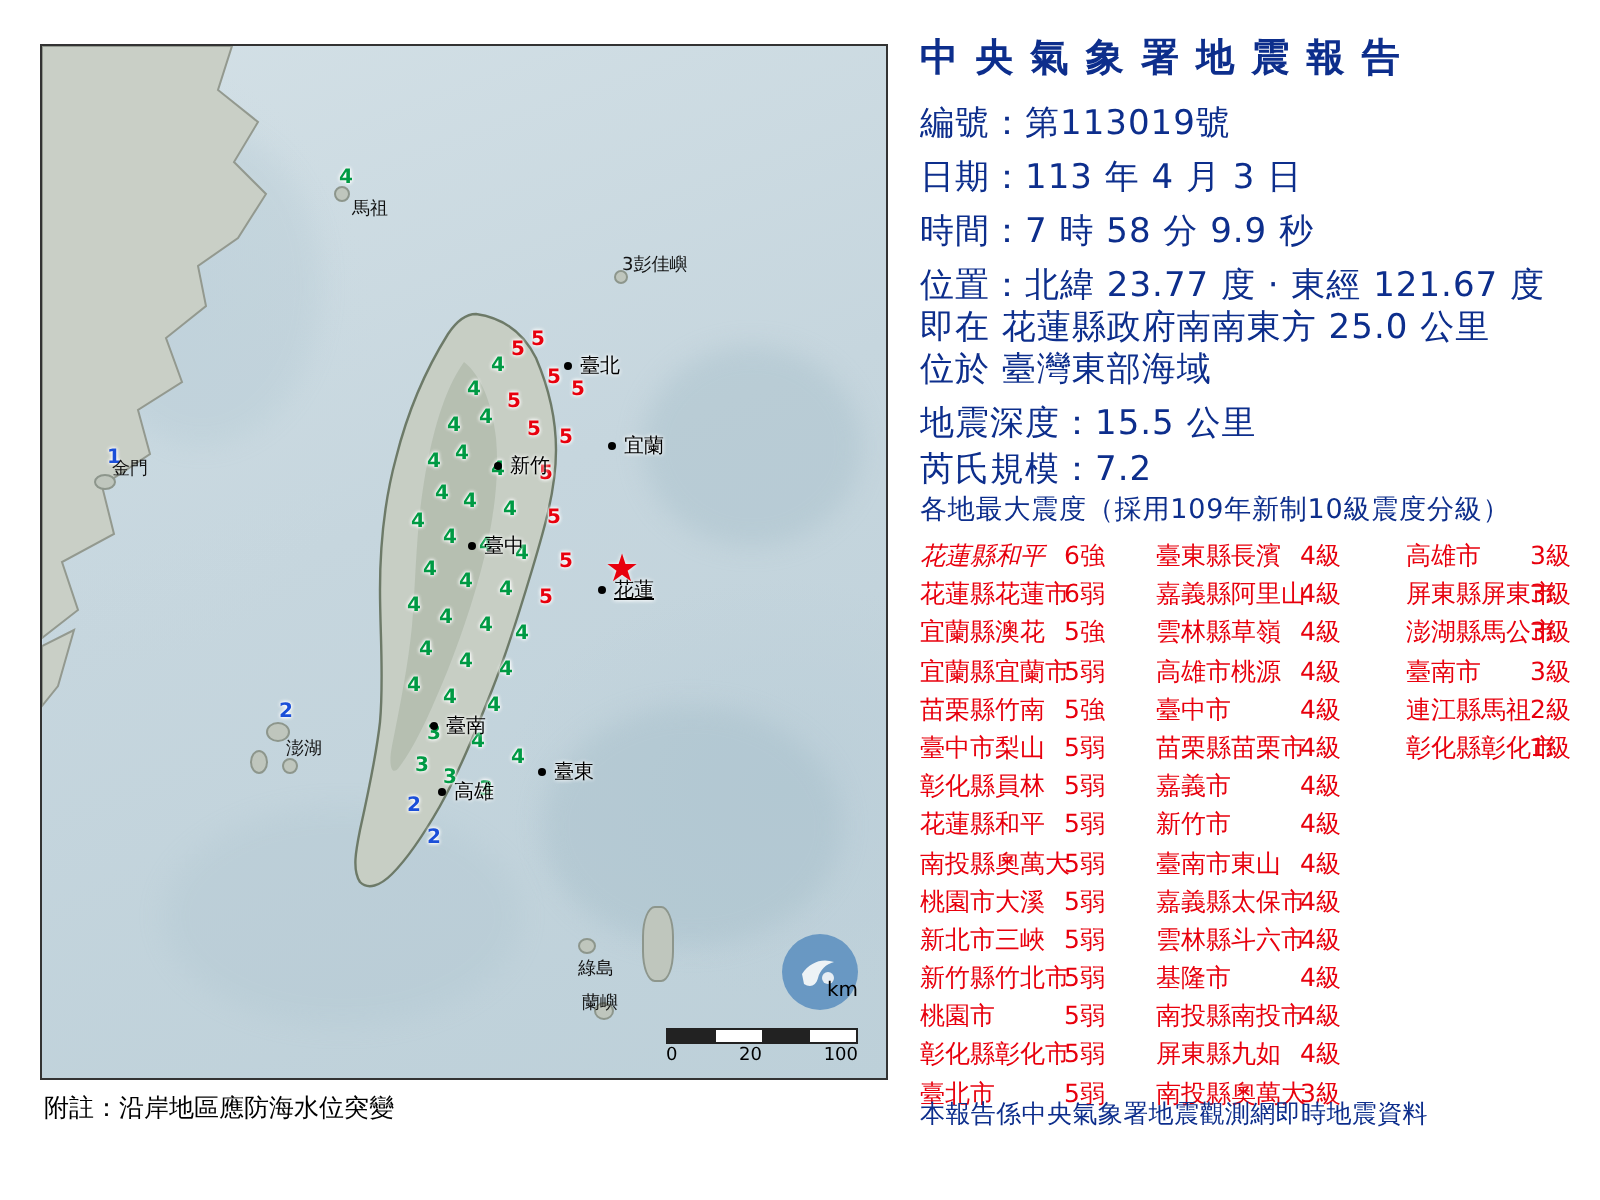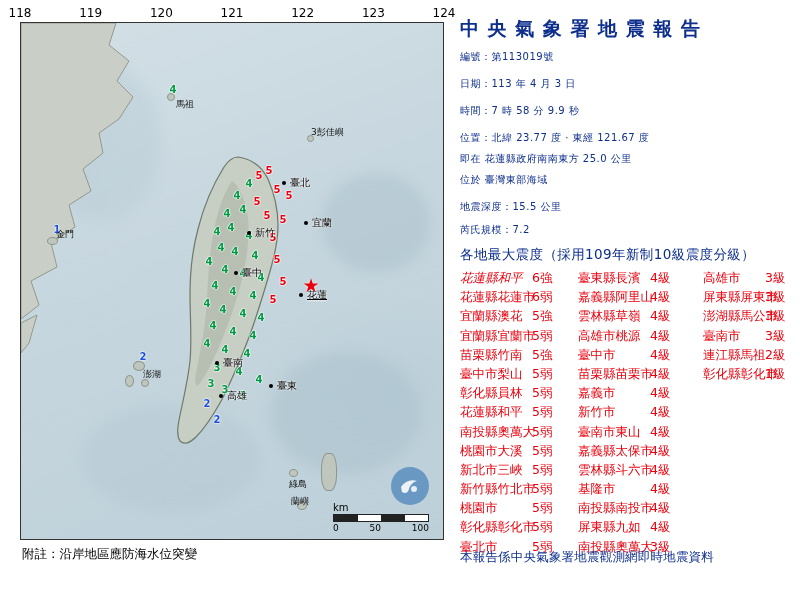--- a/index.html
+++ b/index.html
@@ -153,22 +153,22 @@
   #scalebar {
     position: absolute;
     right: 14px;
     bottom: 6px;
     width: 96px;
     text-align: center;
   }
   #scalebar .km {
     font-size: 10px;
     color: #000;
-    text-align: left;
-    margin-bottom: 1px;
+    text-align: right;
+    margin-bottom: 13px;
   }
   #scalebar .bar {
     display: flex;
     height: 6px;
     border: 1px solid #222;
   }
   #scalebar .bar div { flex: 1; }
   #scalebar .bar div:nth-child(odd) { background: #222; }
   #scalebar .bar div:nth-child(even) { background: #fff; }
   #scalebar .ticks {
@@ -205,21 +205,21 @@
     top: 16px;
     font-size: 19px;
     font-weight: bold;
     letter-spacing: 1px;
     color: #0d2e8c;
     white-space: nowrap;
   }
   .field {
     position: absolute;
     left: 5px;
-    font-size: 10px;
+    font-size: 17px;
     color: #0d2e8c;
     white-space: nowrap;
     letter-spacing: .5px;
   }
   #section-title {
     position: absolute;
     left: 5px;
     top: 246px;
     font-size: 13.5px;
     color: #0d2e8c;
@@ -257,29 +257,20 @@
     letter-spacing: .2px;
   }
 </style>
 </head>
 <body>
 
 <div id="root">
 
   <div id="map-panel">
 
-    <div id="map-axis-top">
-        <span style="left: 2px; top: 2px;">118</span>
-        <span style="left: 72.6667px; top: 2px;">119</span>
-        <span style="left: 143.333px; top: 2px;">120</span>
-        <span style="left: 214px; top: 2px;">121</span>
-        <span style="left: 284.667px; top: 2px;">122</span>
-        <span style="left: 355.333px; top: 2px;">123</span>
-        <span style="left: 426px; top: 2px;">124</span>
-      </div>
 
     <div id="map-frame">
       <div id="ocean"></div>
 
       <div class="bathy" style="left:250px;top:330px;width:150px;height:120px;"></div>
       <div class="bathy" style="left:300px;top:150px;width:110px;height:100px;"></div>
       <div class="bathy" style="left:20px;top:40px;width:120px;height:160px;opacity:.5;"></div>
       <div class="bathy" style="left:60px;top:380px;width:180px;height:110px;opacity:.5;"></div>
 
       <svg width="424" height="518" style="position:absolute;left:0;top:0;">
@@ -399,21 +390,21 @@
       <div id="scalebar">
         <div class="km">km</div>
         <div class="bar">
           <div></div>
             <div></div>
             <div></div>
             <div></div>
         </div>
         <div class="ticks">
           <span>0</span>
-          <span>50</span>
+          <span>20</span>
           <span>100</span>
         </div>
       </div>
     </div>
 
     <div id="map-legend">
       <div>附註：沿岸地區應防海水位突變</div>
     </div>
   </div>
 

